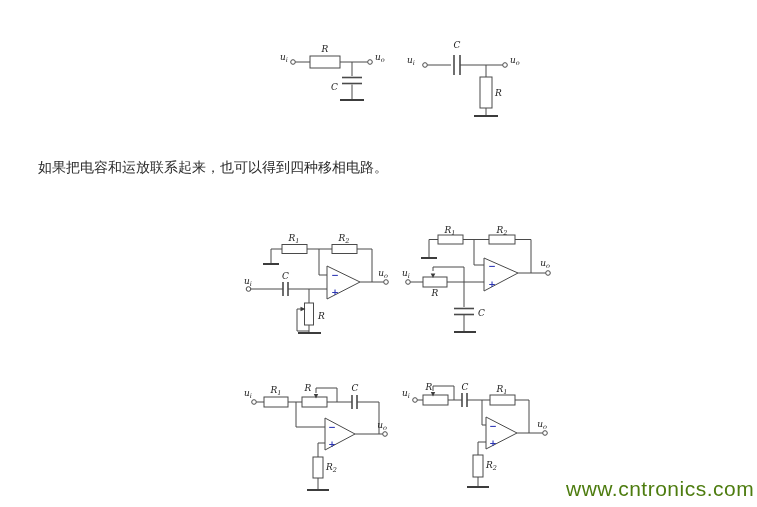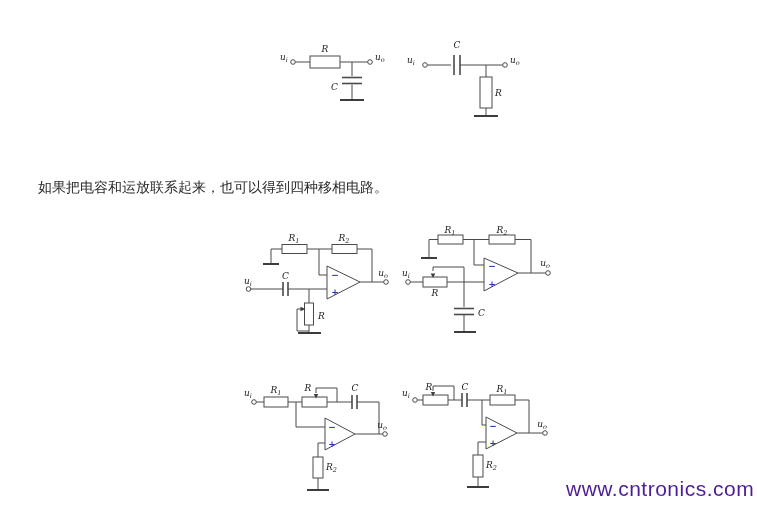--- a/index.html
+++ b/index.html
@@ -4,21 +4,20 @@
 <style>
   html,body{margin:0;padding:0;}
   body{
     width:757px;height:507px;position:relative;background:#ffffff;
     font-family:"Liberation Sans", sans-serif;overflow:hidden;
   }
   .abs{position:absolute;}
   #paragraph{
     left:38px;top:157px;font-size:14px;line-height:20px;color:#2a2a2a;
     font-family:"DejaVu Sans", sans-serif;
-    margin-top:20px;
   }
   #watermark{
     left:566px;top:477px;font-size:21px;letter-spacing:0.5px;
     font-family:"Liberation Sans", sans-serif;
   }
   svg{display:block;overflow:visible;}
   svg .wire{stroke:#4a4a4a;stroke-width:1;fill:none;}
   svg .comp{fill:#ffffff;stroke:#4a4a4a;stroke-width:1;}
   svg .plate{stroke:#4a4a4a;stroke-width:1.6;fill:none;}
   svg .gnd{stroke:#3c3c3c;stroke-width:2;fill:none;}
@@ -196,13 +195,13 @@
   <text class="sign" x="93" y="47" text-anchor="middle" fill="#2b35b5">−</text>
   <text class="sign" x="93" y="63.5" text-anchor="middle" fill="#2b35b5">+</text>
   <text class="lbl" x="29" y="8" text-anchor="middle">R</text>
   <text class="lbl" x="65" y="8" text-anchor="middle">C</text>
   <text class="lbl" x="102" y="10" text-anchor="middle"><tspan>R</tspan><tspan class="sub" dy="2">1</tspan></text>
   <text class="lbl" x="86" y="86"><tspan>R</tspan><tspan class="sub" dy="2">2</tspan></text>
   <text class="lbl" x="2" y="14"><tspan>u</tspan><tspan class="sub" dy="2">i</tspan></text>
   <text class="lbl" x="142" y="45" text-anchor="middle"><tspan>u</tspan><tspan class="sub" dy="2">o</tspan></text>
 </svg>
 
-<div id="watermark" class="abs" style="color: #4c1d95; text-align: center;">www.cntronics.com</div>
+<div id="watermark" class="abs" style="color: #4d7c0f; text-align: center;">www.cntronics.com</div>
 
 </body></html>

